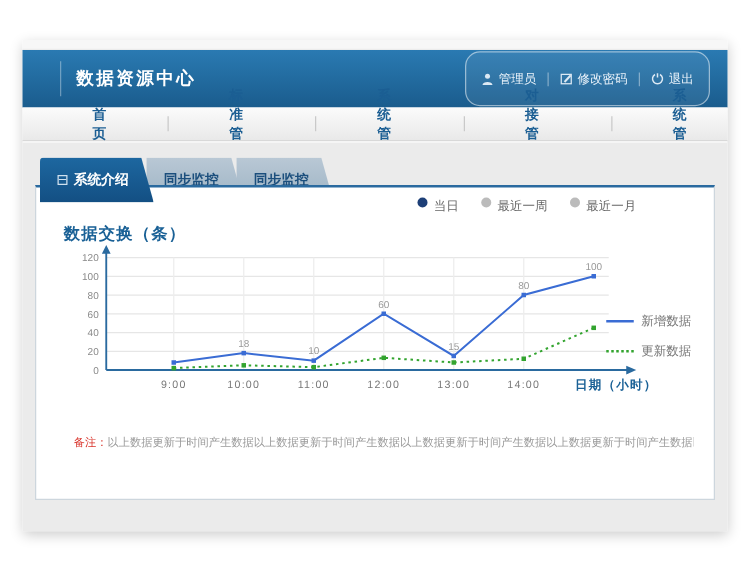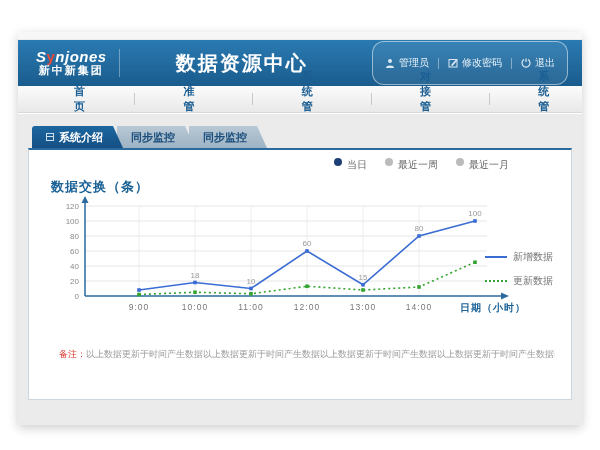--- a/index.html
+++ b/index.html
@@ -11,37 +11,37 @@
 
   
   .header { height:46px; background:linear-gradient(#2a7ab2,#1a5c8d);
     display:flex; align-items:center; justify-content:space-between; padding:0 14px 0 18px; }
   .brand { display:flex; align-items:center; }
   .logo { text-align:center; line-height:1.05; }
   .logo-en { color:#ffffff; font-weight:bold; font-size:15px; letter-spacing:.5px; font-style:italic; }
   .logo-en .y-red { color:#e8483a; font-style:normal; }
   .logo-cn { color:#ffffff; font-weight:bold; font-size:11px; letter-spacing:2px; }
   .brand-divider { width:1px; height:28px; background:rgba(255,255,255,.35); margin:0 12px; }
-  .app-title { color:#ffffff; font-size:20px; letter-spacing:2px; font-weight:bold;margin-left:44px; }
+  .app-title { color:#ffffff; font-size:14px; letter-spacing:2px; font-weight:bold; }
   .user-pill { display:flex; align-items:center; border:1px solid rgba(255,255,255,.5);
     border-radius:12px; background:rgba(255,255,255,.07); padding:21px 12px; height:20px; }
   .user-item { display:flex; align-items:center; gap:4px; color:#e9f2fa; font-size:10px; cursor:pointer; white-space:nowrap; }
   .pill-divider { width:1px; height:11px; background:rgba(255,255,255,.4); margin:0 9px; }
   .uicon { width:10px; height:10px; display:block; }
 
   
   .navbar { height:27px; background:linear-gradient(#fbfbfb,#e9e9e9);
     border-bottom:1px solid #d8d8d8; display:flex; align-items:center; padding-left:32px;gap:25px; }
   .nav-item { color:#1b5e93; font-size:11px; font-weight:bold; padding:0 24px; cursor:pointer; }
   .nav-sep { width:1px; height:12px; background:#c9c9c9; }
 
   
   .content { position:absolute; top:82px; bottom:0; left:0; right:0; background:#ebebeb; padding:12px 10px 0 10px; }
   .tabs { display:flex; padding-left:4px; height:22px; }
-  .tab { height:22px; line-height:22px; padding:0 20px 0 14px; font-size:11px; font-weight:bold;
+  .tab { height:36px; line-height:22px; padding:0 20px 0 14px; font-size:11px; font-weight:bold;
     color:#1c4f7d; background:linear-gradient(#b9c8d5,#9db3c4); cursor:pointer; position:relative;
     clip-path:polygon(0 0, calc(100% - 10px) 0, 100% 100%, 0 100%); margin-right:-6px; display:flex; align-items:center; gap:5px; }
   .tab.active { background:linear-gradient(#1d67a0,#134f83); color:#ffffff; z-index:2;
     border-radius:3px 0 0 0; }
   .tab-icon { width:8px; height:8px; border:1px solid #cfe0ee; display:inline-block;
     background:linear-gradient(transparent 2px,#cfe0ee 2px,#cfe0ee 3px,transparent 3px); }
 
   .panel { position:relative; background:#ffffff; border:1px solid #cdd6dd;
     border-top:2px solid #2a6a9f; height:252px; }
 
@@ -61,24 +61,20 @@
   .note-label { color:#d9342b; }
 </style>
 </head>
 <body>
 
 <div class="window">
   <div class="top-strip"></div>
 
   <div class="header">
     <div class="brand">
-      <div class="logo">
-        <div class="logo-en"><span>S</span><span class="y-red">y</span><span>njones</span></div>
-        <div class="logo-cn">新中新集团</div>
-      </div>
       <div class="brand-divider"></div>
       <div class="app-title">数据资源中心</div>
     </div>
     <div class="user-pill">
       <span class="user-item">
         <svg class="uicon" viewBox="0 0 10 10">
             <circle cx="5" cy="3" r="2" fill="#dce9f4"></circle>
             <path d="M1 10 C1 6.8 9 6.8 9 10 Z" fill="#dce9f4"></path>
           </svg>
         <span>管理员</span>

